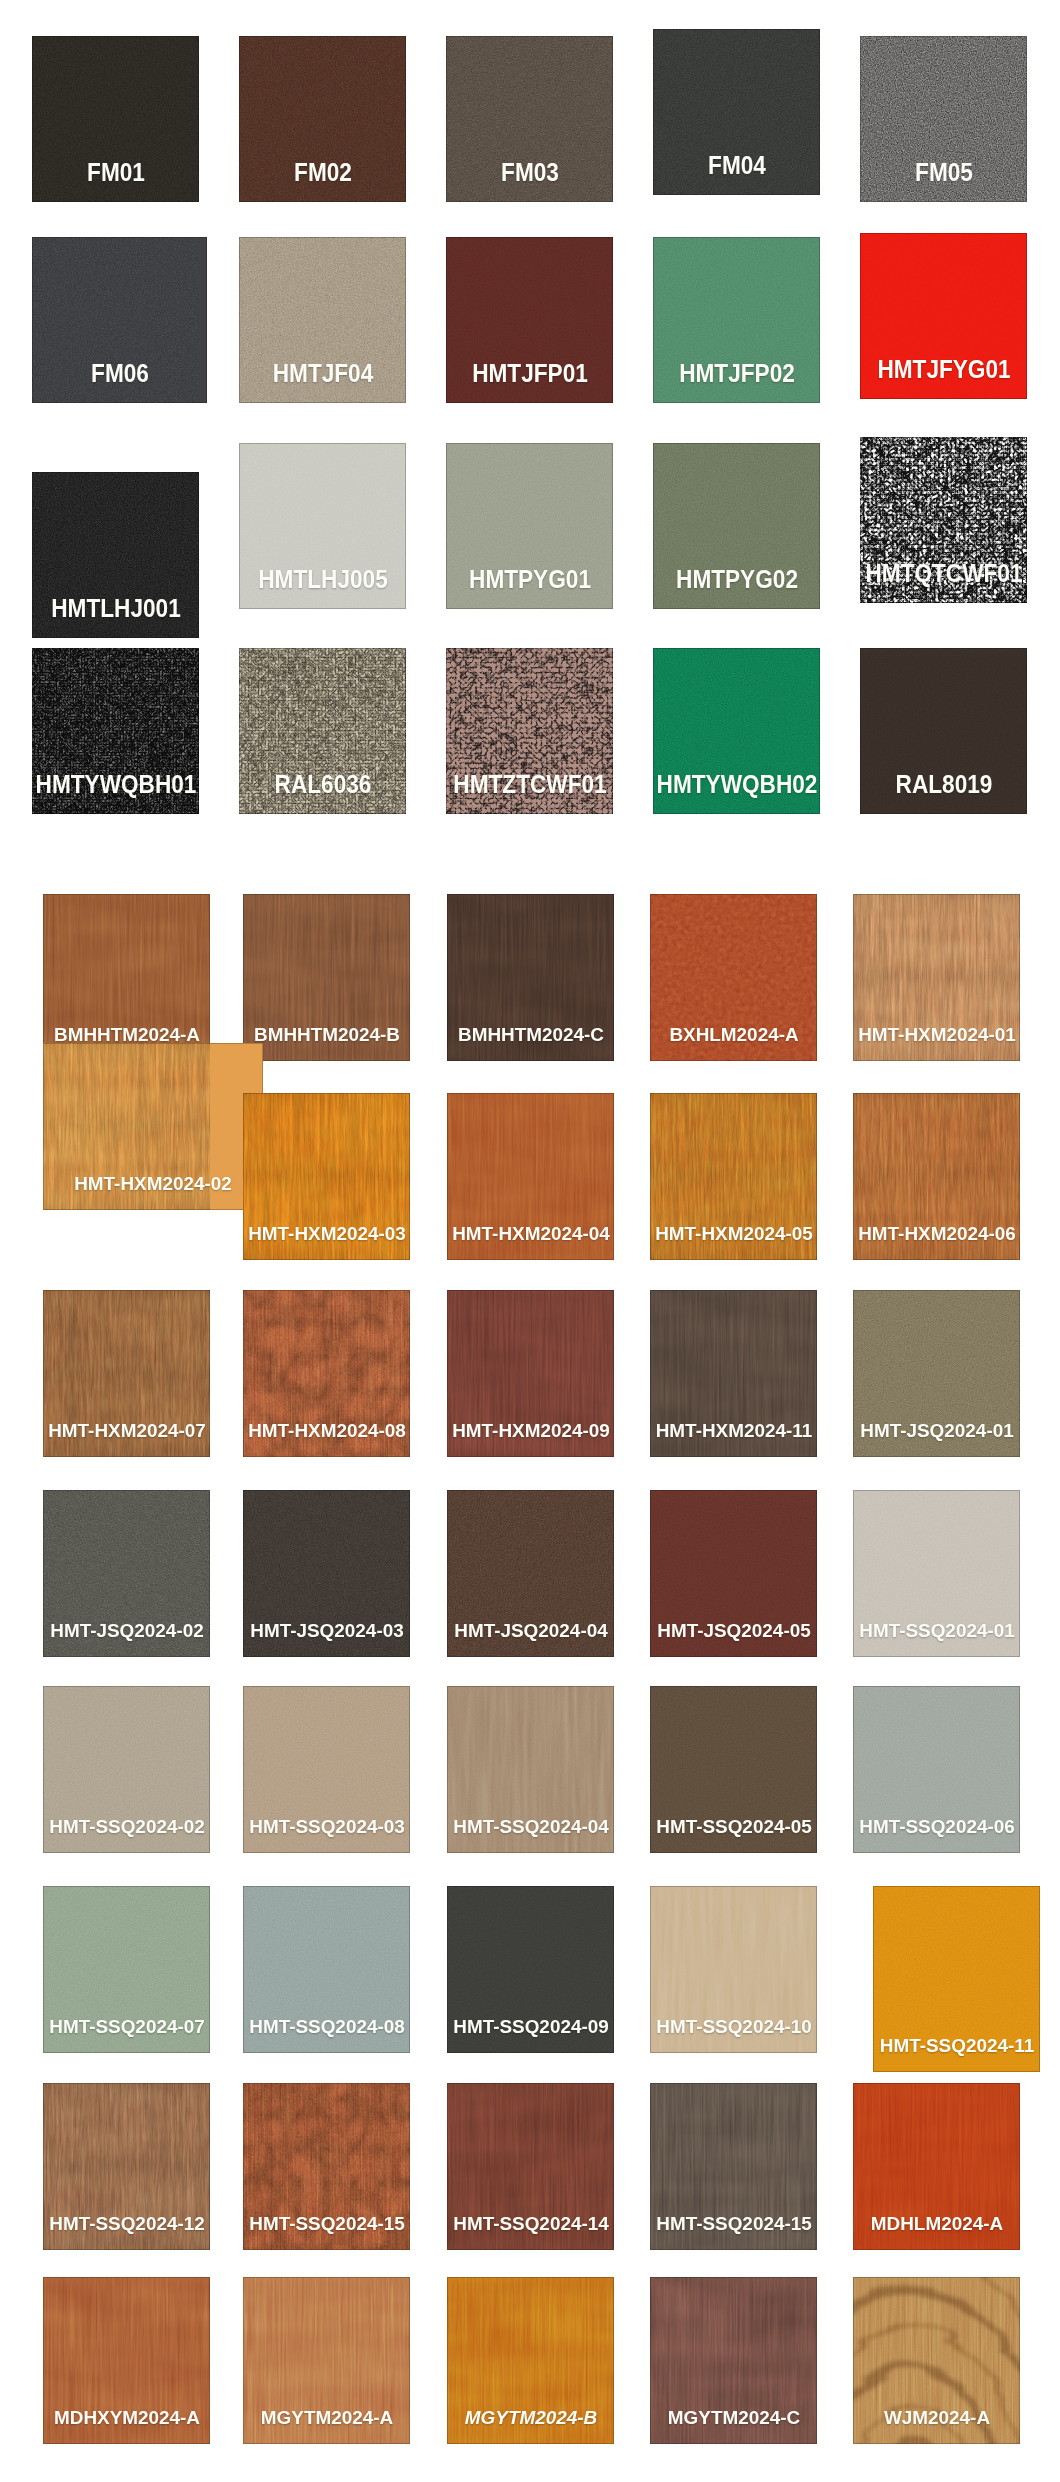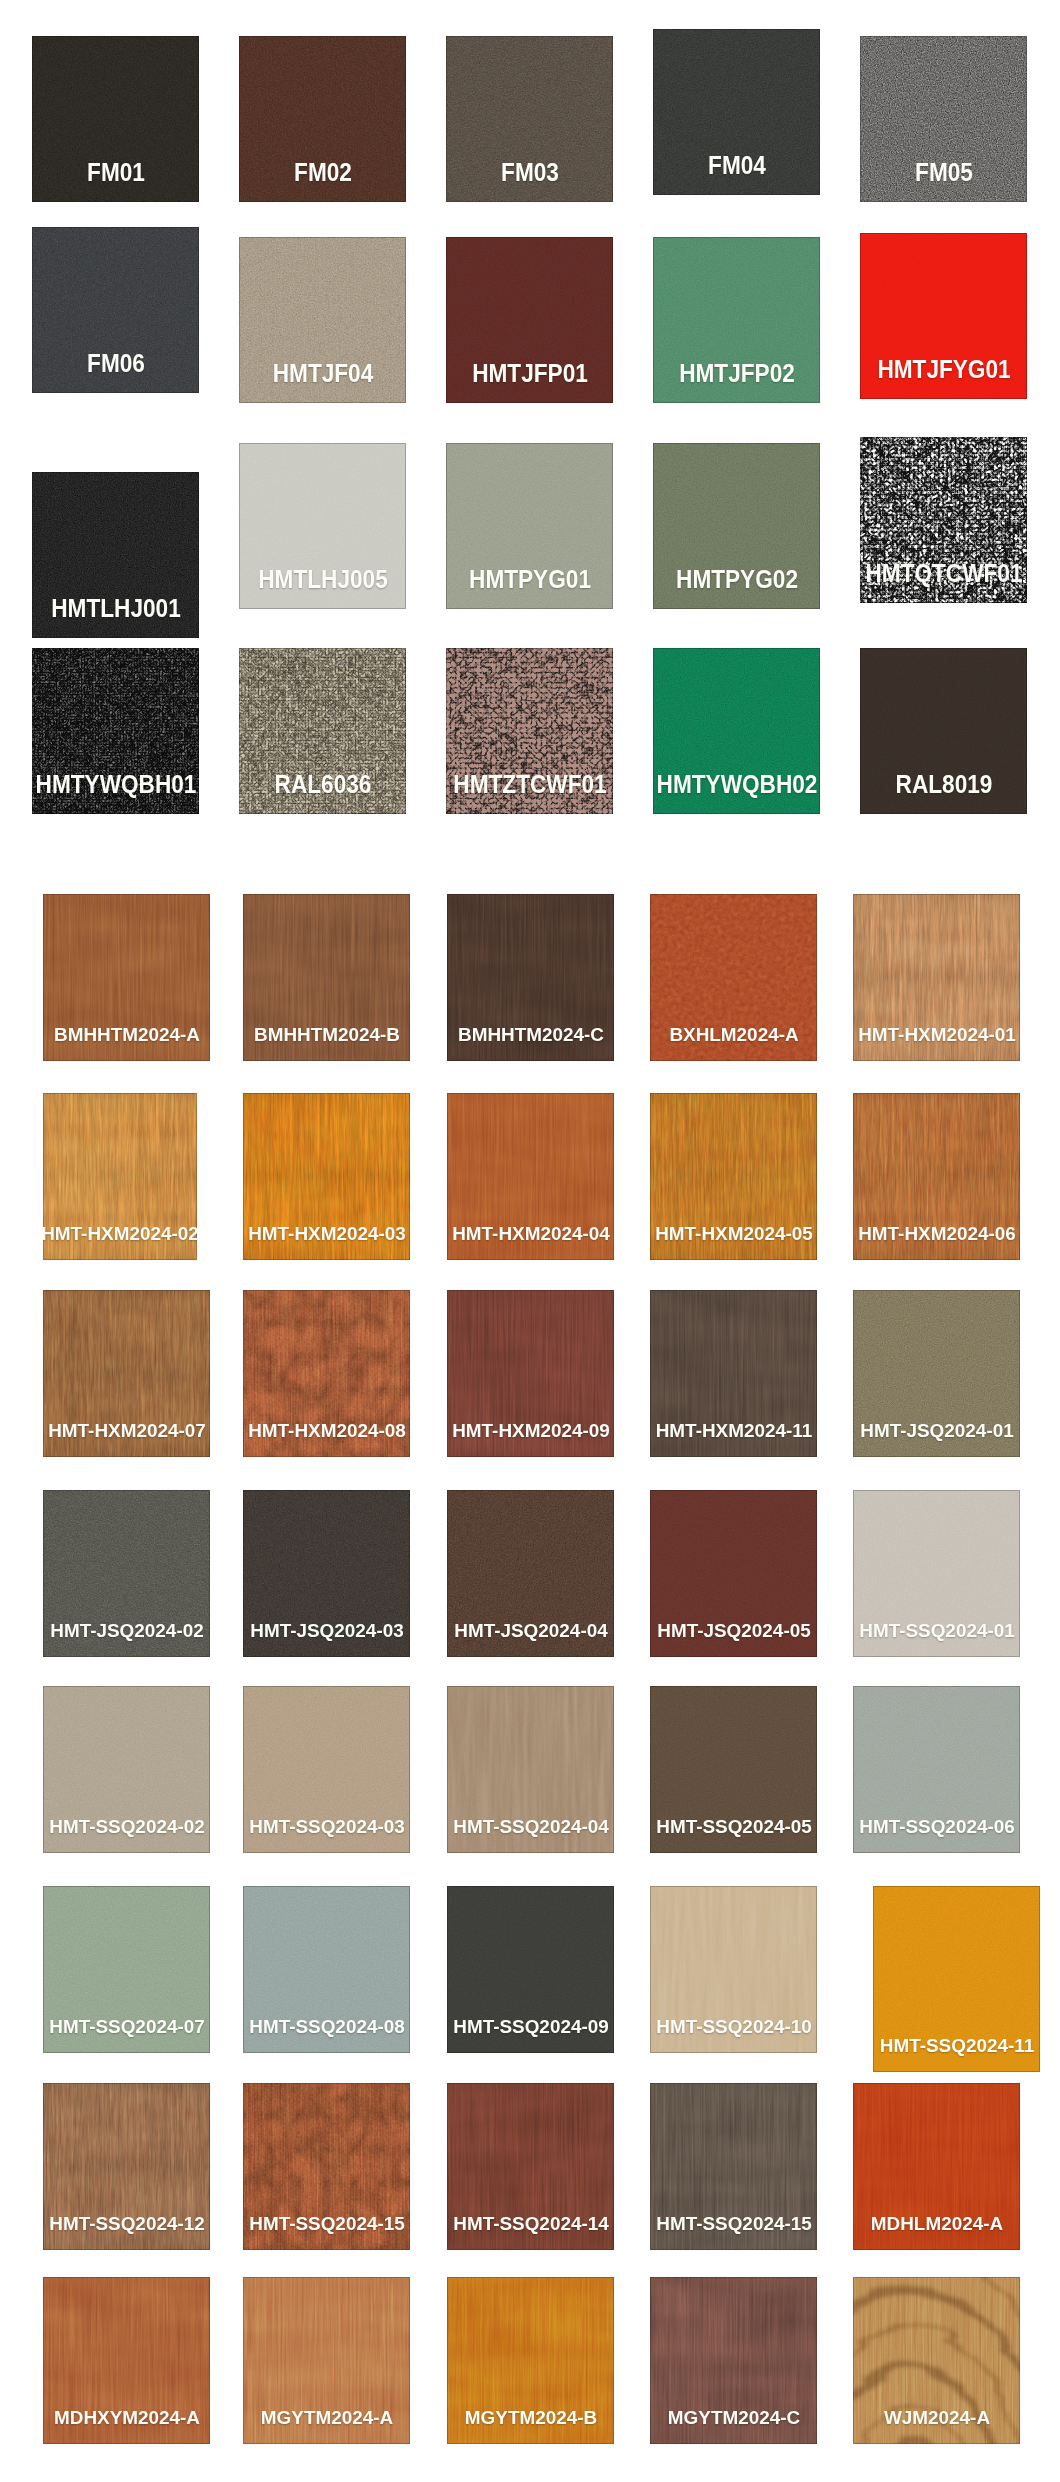--- a/index.html
+++ b/index.html
@@ -202,21 +202,21 @@
                   </feComponentTransfer>
                 </filter>
               </defs>
               <rect x="0" y="0" width="167" height="166" filter="url(#tx10)"></rect>
             </svg>
           </div>
         </div>
         <div class="edge"></div>
         <span class="lbl">FM05</span>
       </div>
-      <div class="sw s1" style="left: 32px; top: 227px; width: 167px; height: 166px;">
+      <div class="sw s1" style="left: 32px; top: 237px; width: 167px; height: 166px; padding-left: 8px;">
         <div class="base" style="background: rgb(63, 65, 68);"></div>
         <div class="tex">
           <div style="position: absolute; inset: 0px;">
             <svg width="167" height="166" viewBox="0 0 167 166" preserveAspectRatio="none" style="position: absolute; inset: 0px; display: block; opacity: 0.3; mix-blend-mode: overlay;">
               <defs>
                 <filter id="tx11" x="0" y="0" width="100%" height="100%" color-interpolation-filters="sRGB">
                   <feTurbulence type="fractalNoise" baseFrequency="0.72 0.72" numOctaves="4" seed="535" stitchTiles="stitch"></feTurbulence>
                   <feColorMatrix type="matrix" values=".33 .33 .33 0 0  .33 .33 .33 0 0  .33 .33 .33 0 0  0 0 0 0 1"></feColorMatrix>
                   <feComponentTransfer>
                     <feFuncR type="linear" slope="1.5" intercept="-0.25"></feFuncR>
@@ -868,21 +868,21 @@
                   </feComponentTransfer>
                 </filter>
               </defs>
               <rect x="0" y="0" width="167" height="167" filter="url(#tx42)"></rect>
             </svg>
           </div>
         </div>
         <div class="edge"></div>
         <span class="lbl">HMT-HXM2024-01</span>
       </div>
-      <div class="sw s2" style="left: 43px; top: 1093px; width: 154px; height: 167px;">
+      <div class="sw s2" style="left: 43px; top: 1043px; width: 184px; height: 167px; padding-left: 36px;">
         <div class="base" style="background: rgb(228, 160, 78);"></div>
         <div class="tex">
           <div style="position: absolute; inset: 0px;">
             <svg width="167" height="167" viewBox="0 0 167 167" preserveAspectRatio="none" style="position: absolute; inset: 0px; display: block; opacity: 0.2; mix-blend-mode: overlay;">
               <defs>
                 <filter id="tx43" x="0" y="0" width="100%" height="100%" color-interpolation-filters="sRGB">
                   <feTurbulence type="fractalNoise" baseFrequency="0.62 0.050" numOctaves="4" seed="1848" stitchTiles="stitch"></feTurbulence>
                   <feColorMatrix type="matrix" values=".33 .33 .33 0 0  .33 .33 .33 0 0  .33 .33 .33 0 0  0 0 0 0 1"></feColorMatrix>
                   <feComponentTransfer>
                     <feFuncR type="linear" slope="1.6" intercept="-0.3"></feFuncR>
@@ -2058,21 +2058,21 @@
                   </feComponentTransfer>
                 </filter>
               </defs>
               <rect x="0" y="0" width="167" height="167" filter="url(#tx103)"></rect>
             </svg>
           </div>
         </div>
         <div class="edge"></div>
         <span class="lbl">MGYTM2024-A</span>
       </div>
-      <div class="sw s2" style="left: 447px; top: 2277px; width: 167px; height: 167px;">
+      <div class="sw s2" style="left: 447px; top: 2277px; width: 167px; height: 167px; font-style: italic;">
         <div class="base" style="background: rgb(203, 125, 28);"></div>
         <div class="tex">
           <div style="position: absolute; inset: 0px;">
             <svg width="167" height="167" viewBox="0 0 167 167" preserveAspectRatio="none" style="position: absolute; inset: 0px; display: block; opacity: 0.22; mix-blend-mode: overlay;">
               <defs>
                 <filter id="tx104" x="0" y="0" width="100%" height="100%" color-interpolation-filters="sRGB">
                   <feTurbulence type="fractalNoise" baseFrequency="0.50 0.010" numOctaves="3" seed="4760" stitchTiles="stitch"></feTurbulence>
                   <feColorMatrix type="matrix" values=".33 .33 .33 0 0  .33 .33 .33 0 0  .33 .33 .33 0 0  0 0 0 0 1"></feColorMatrix>
                   <feComponentTransfer>
                     <feFuncR type="linear" slope="1.5" intercept="-0.25"></feFuncR>

